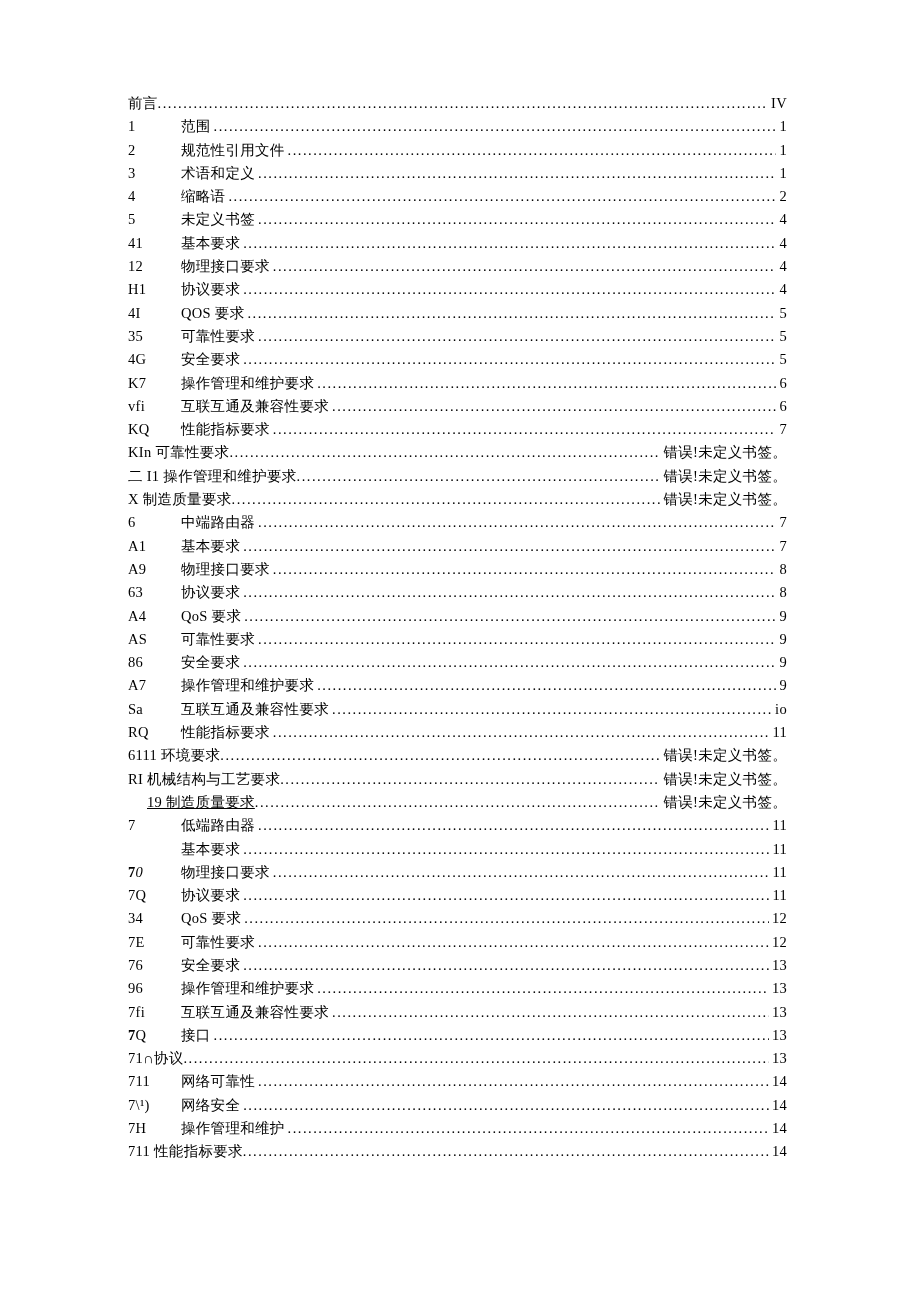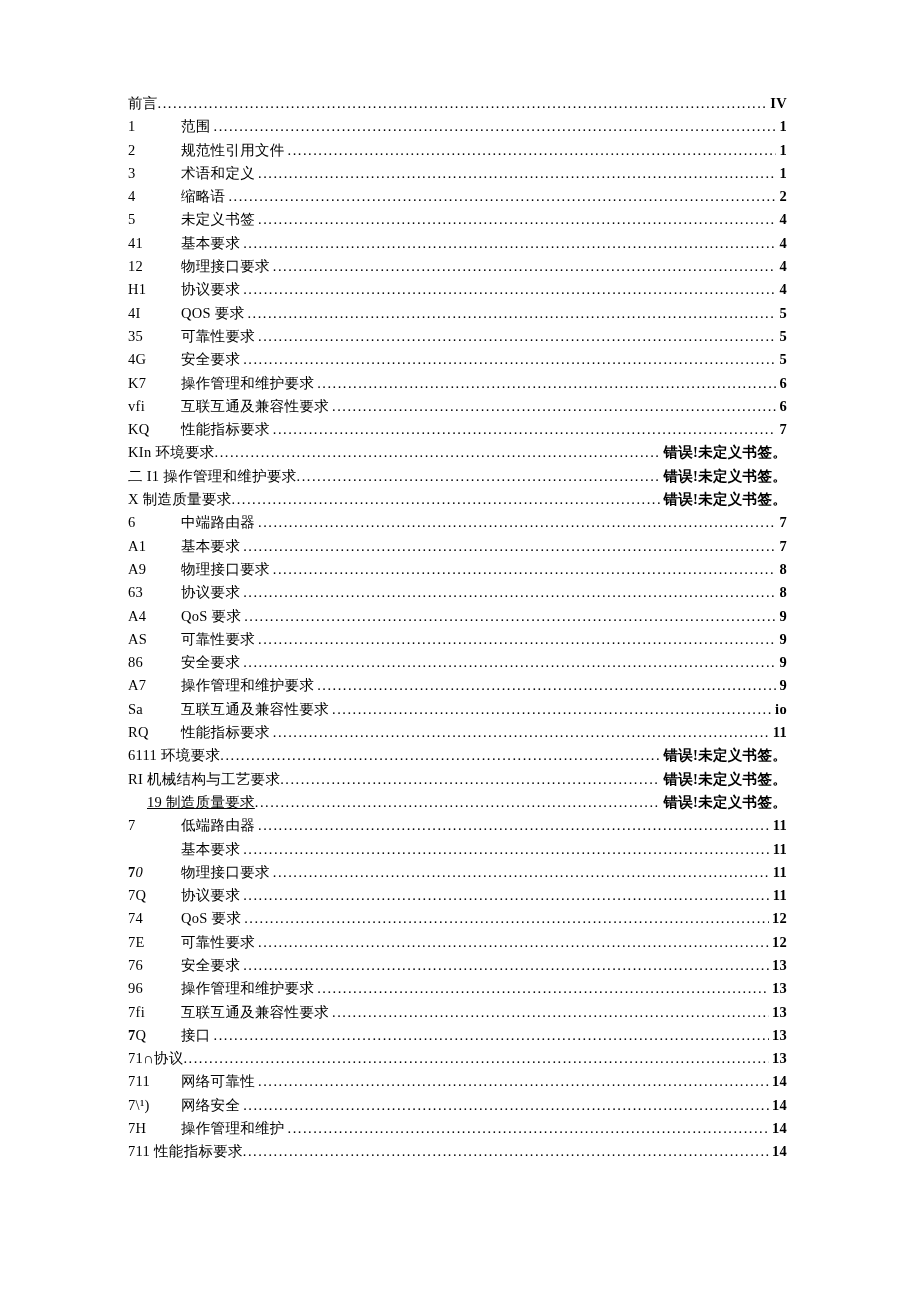--- a/index.html
+++ b/index.html
@@ -41,21 +41,20 @@
     letter-spacing: 1.5px;
     font-family: "SimSun", serif;
   }
   .toc-leader::before {
     content: ".............................................................................................................................................................";
   }
   .toc-pg {
     flex-shrink: 0;
     padding-left: 3px;
     text-align: right;
-    font-weight: bold;
   }
   .toc-row.wide .toc-num {
     min-width: 0;
   }
   .b { font-weight: bold; }
   .i { font-style: italic; }
 </style>
 </head>
 <body>
 
@@ -144,21 +143,21 @@
         <span class="toc-leader"></span>
         <span class="toc-pg">6</span>
       </div>
       <div class="toc-row">
         <span class="toc-num">KQ</span>
         <span class="toc-title">性能指标要求</span>
         <span class="toc-leader"></span>
         <span class="toc-pg">7</span>
       </div>
       <div class="toc-row wide">
-        <span class="toc-num">KIn 环境要求</span>
+        <span class="toc-num">KIn 可靠性要求</span>
         <span class="toc-leader"></span>
         <span class="toc-pg">错误!未定义书签。</span>
       </div>
       <div class="toc-row wide">
         <span class="toc-num">二 I1 操作管理和维护要求</span>
         <span class="toc-leader"></span>
         <span class="toc-pg">错误!未定义书签。</span>
       </div>
       <div class="toc-row wide">
         <span class="toc-num">X 制造质量要求</span>
@@ -258,21 +257,21 @@
         <span class="toc-leader"></span>
         <span class="toc-pg">11</span>
       </div>
       <div class="toc-row">
         <span class="toc-num">7Q</span>
         <span class="toc-title">协议要求</span>
         <span class="toc-leader"></span>
         <span class="toc-pg">11</span>
       </div>
       <div class="toc-row">
-        <span class="toc-num">74</span>
+        <span class="toc-num">34</span>
         <span class="toc-title">QoS 要求</span>
         <span class="toc-leader"></span>
         <span class="toc-pg">12</span>
       </div>
       <div class="toc-row">
         <span class="toc-num">7E</span>
         <span class="toc-title">可靠性要求</span>
         <span class="toc-leader"></span>
         <span class="toc-pg">12</span>
       </div>

